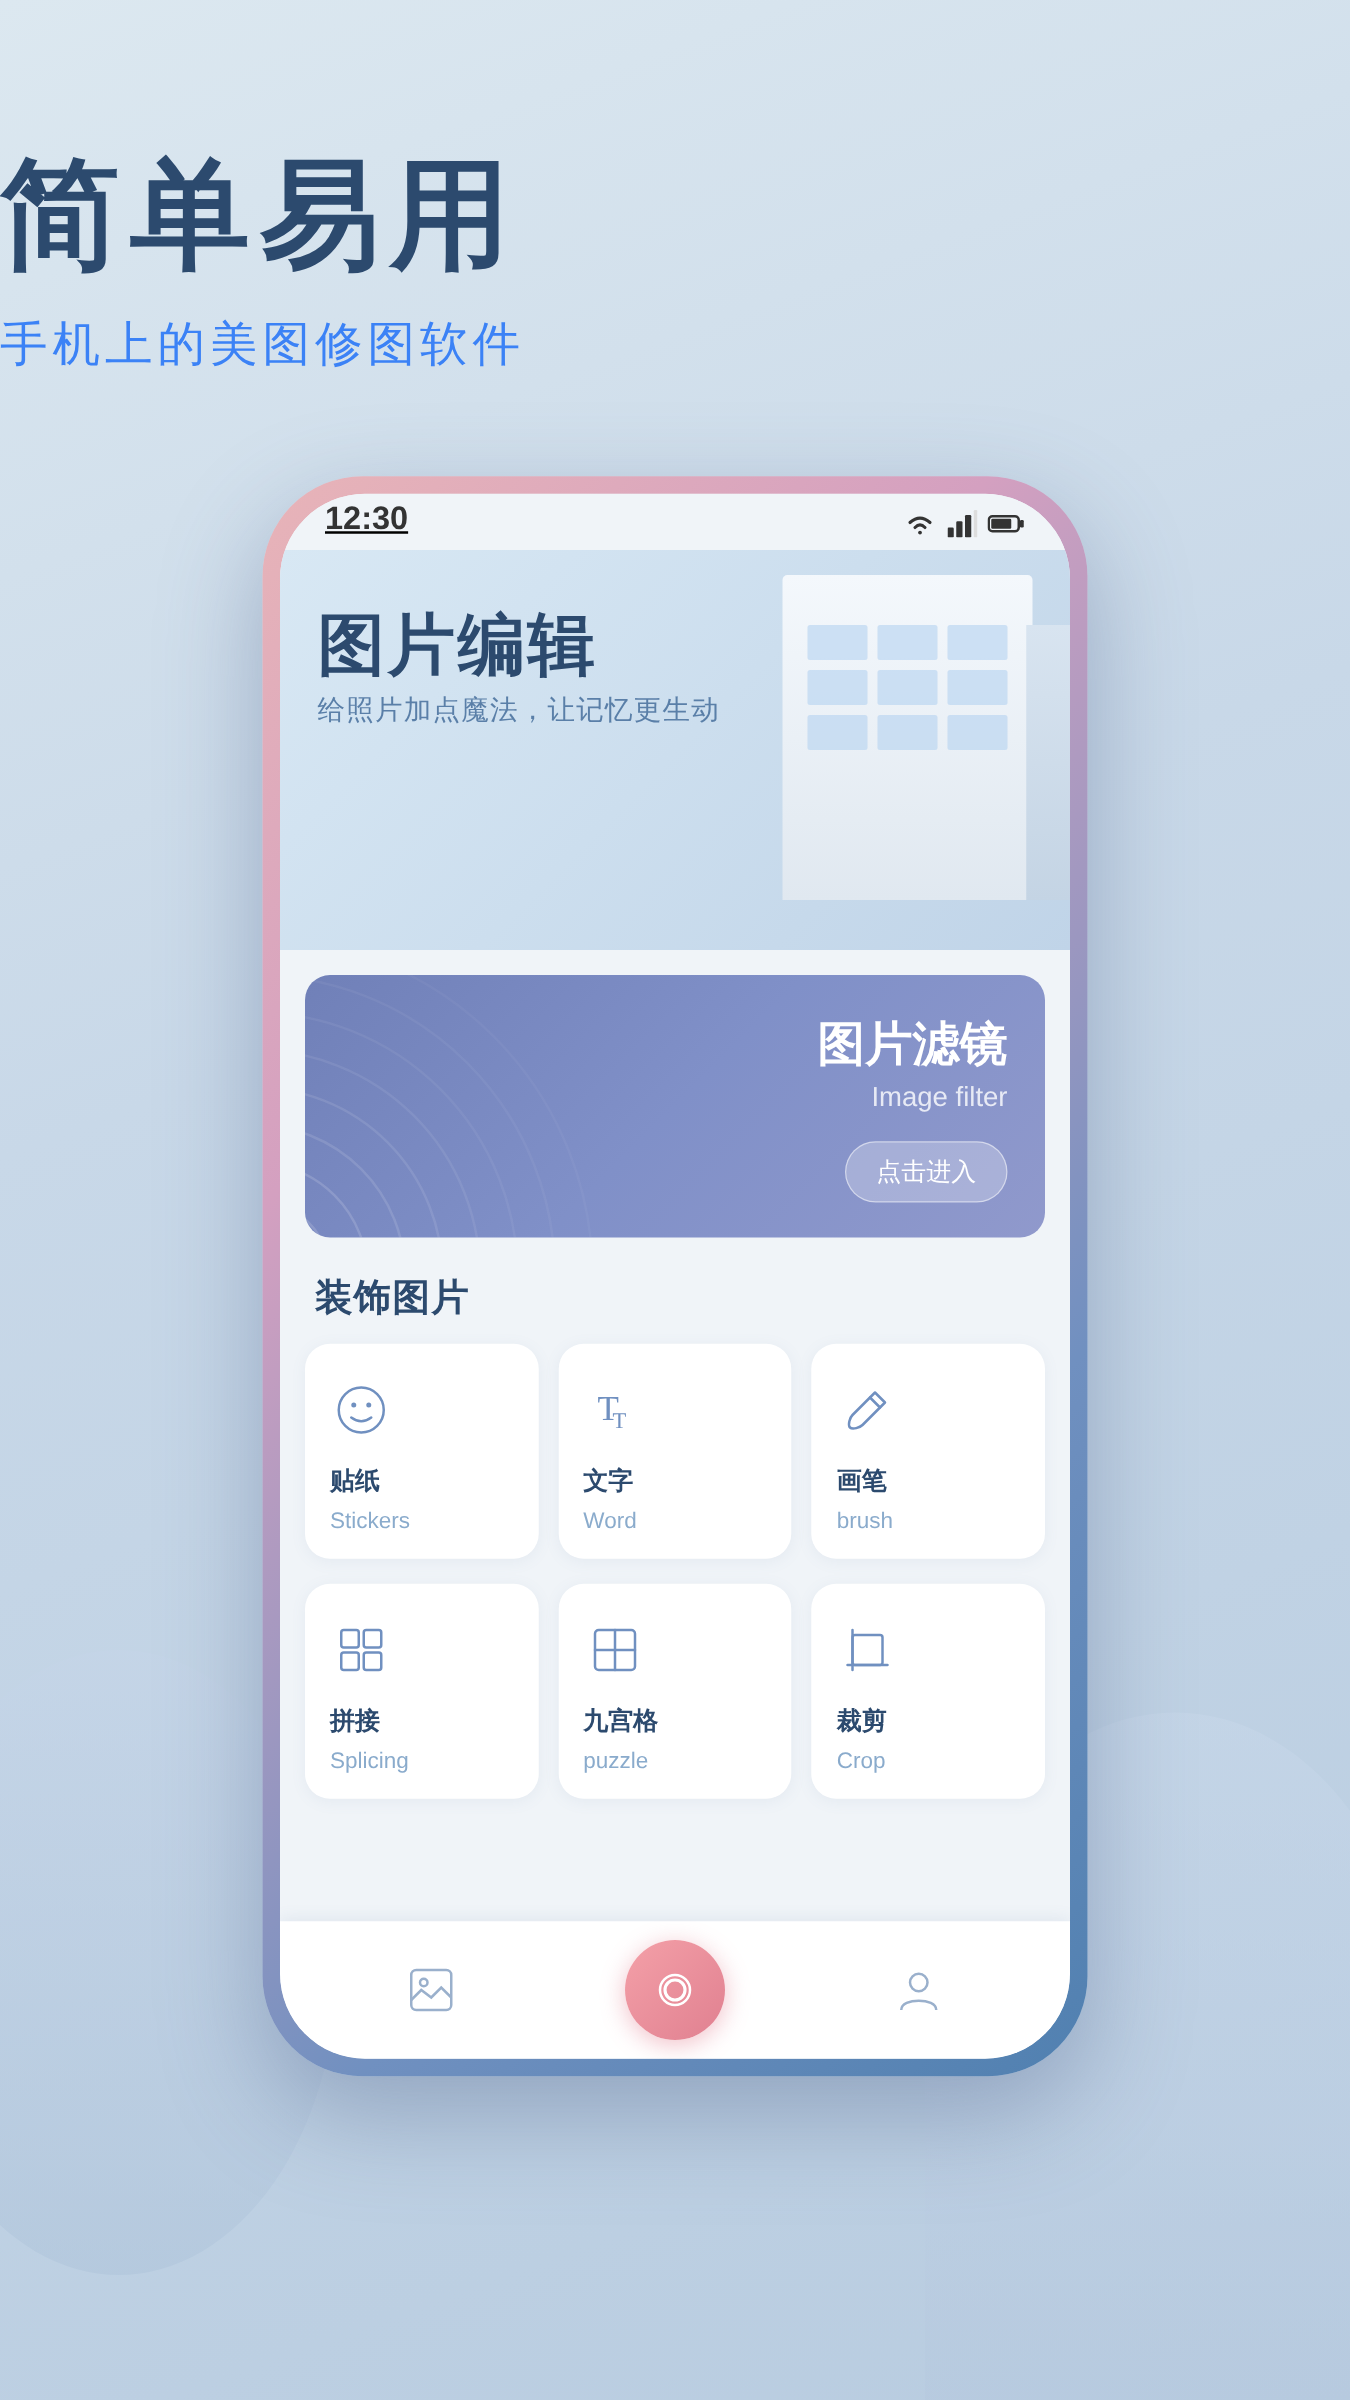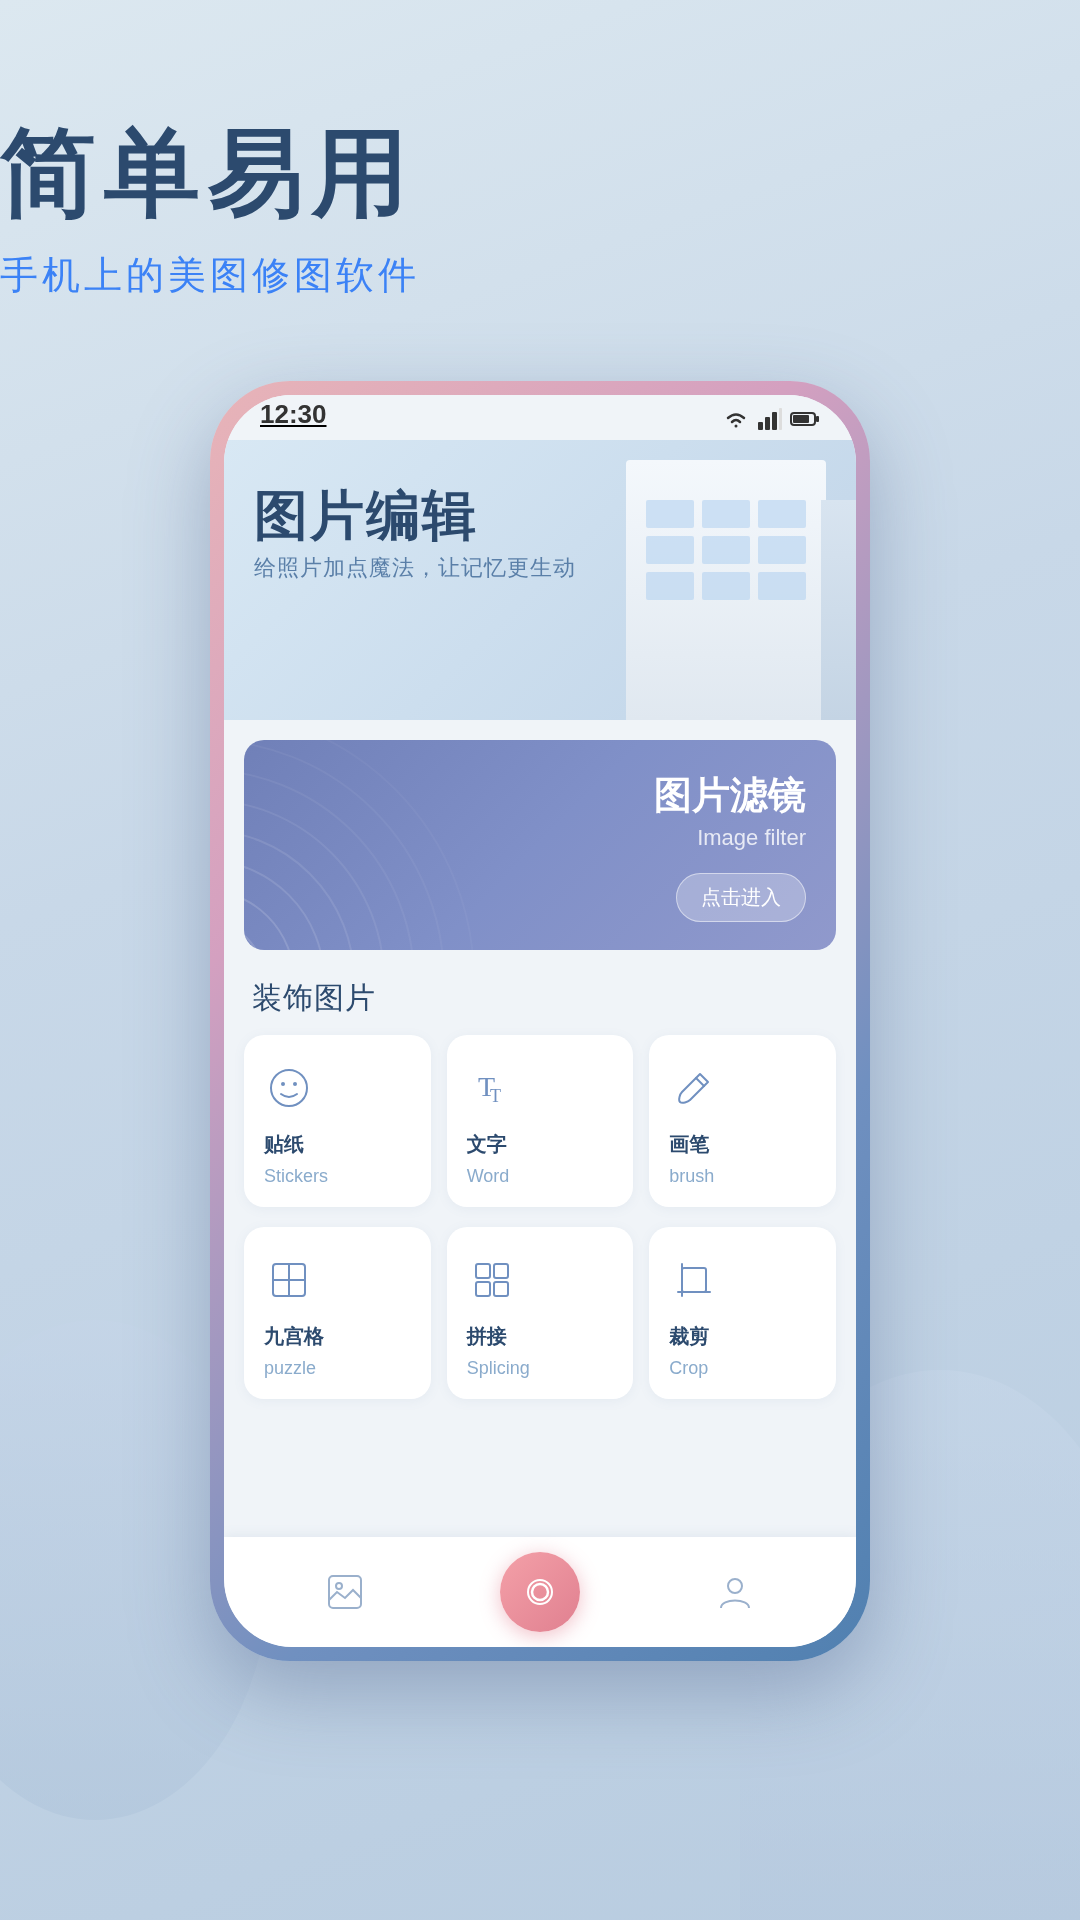--- a/index.html
+++ b/index.html
@@ -108,21 +108,21 @@
 
     .status-icons {
       display: flex;
       align-items: center;
       gap: 8px;
     }
 
     
     .hero-section {
       position: relative;
-      height: 280px;
+      height: 320px;
       background: linear-gradient(135deg, #d8e8f4 0%, #c0d4e8 100%);
       overflow: hidden;
     }
 
     
     .building-shape {
       position: absolute;
       right: 0;
       top: 0;
       width: 320px;
@@ -230,21 +230,21 @@
     
     .section-title {
       padding: 28px 28px 16px;
       font-size: 30px;
       font-weight: 600;
       color: #2c4a6e;
       letter-spacing: 1px;
     }
 
     .section-title span {
-      font-weight: 400;
+      font-weight: 700;
       text-align: center;
     }
 
     
     .tool-grid {
       display: grid;
       grid-template-columns: repeat(3, 1fr);
       gap: 16px;
       padding: 0 20px 20px;
     }
@@ -497,40 +497,40 @@
             <div class="tool-name-en">brush</div>
           </div>
         </div>
 
 
         <div class="tool-grid">
 
           <div class="tool-card">
             <div class="tool-icon">
               <svg viewBox="0 0 44 44">
-                <line x1="22" y1="6" x2="22" y2="38"></line>
-                <line x1="6" y1="22" x2="38" y2="22"></line>
-                <rect x="6" y="6" width="32" height="32" rx="3"></rect>
-              </svg>
-            </div>
-            <div class="tool-name-cn">九宫格</div>
-            <div class="tool-name-en">puzzle</div>
-          </div>
-
-          <div class="tool-card">
-            <div class="tool-icon">
-              <svg viewBox="0 0 44 44">
                 <rect x="6" y="6" width="14" height="14" rx="2"></rect>
                 <rect x="24" y="6" width="14" height="14" rx="2"></rect>
                 <rect x="6" y="24" width="14" height="14" rx="2"></rect>
                 <rect x="24" y="24" width="14" height="14" rx="2"></rect>
               </svg>
             </div>
             <div class="tool-name-cn">拼接</div>
             <div class="tool-name-en">Splicing</div>
+          </div>
+
+          <div class="tool-card">
+            <div class="tool-icon">
+              <svg viewBox="0 0 44 44">
+                <line x1="22" y1="6" x2="22" y2="38"></line>
+                <line x1="6" y1="22" x2="38" y2="22"></line>
+                <rect x="6" y="6" width="32" height="32" rx="3"></rect>
+              </svg>
+            </div>
+            <div class="tool-name-cn">九宫格</div>
+            <div class="tool-name-en">puzzle</div>
           </div>
 
           <div class="tool-card">
             <div class="tool-icon">
               <svg viewBox="0 0 44 44">
                 <rect x="10" y="10" width="24" height="24" rx="2"></rect>
                 <line x1="10" y1="6" x2="10" y2="38"></line>
                 <line x1="6" y1="34" x2="38" y2="34"></line>
               </svg>
             </div>

